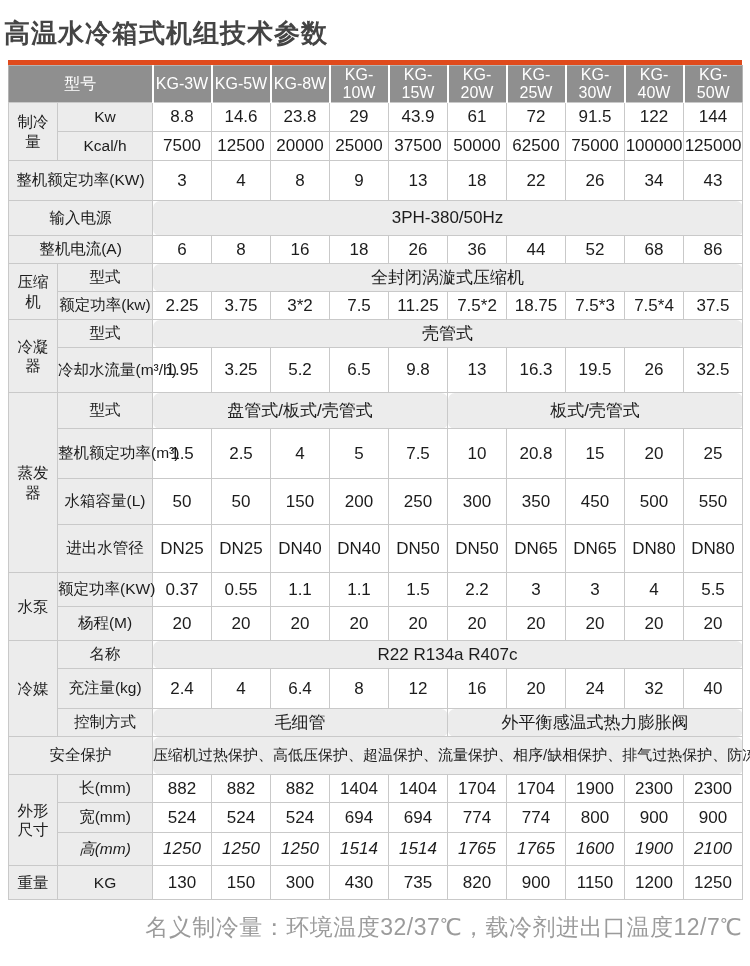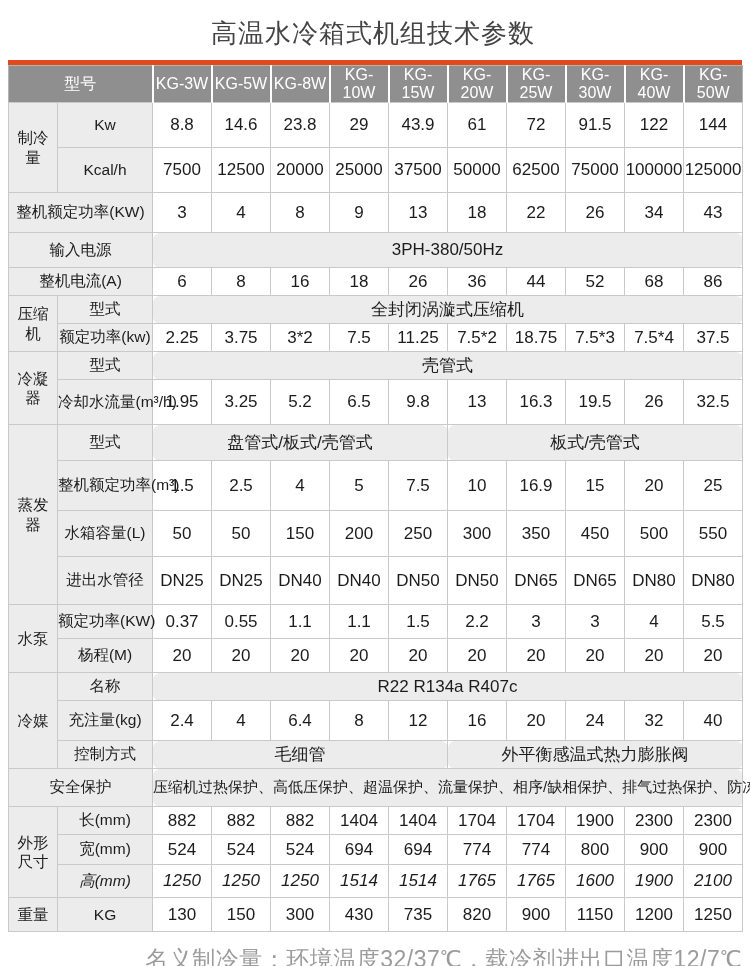--- a/index.html
+++ b/index.html
@@ -3,36 +3,36 @@
 <meta charset="utf-8">
 <style>
   :root{
     --accent:#e04a1c; --header-bg:#8f8f8f; --header-text:#ffffff;
     --label-bg:#ececec; --grid:#c9c9c9; --outer:#b3b3b3;
     --text:#1c1c1c; --title:#444444; --note:#9b9b9b;
   }
   *{box-sizing:border-box;}
   body{margin:0;background:#ffffff;width:750px;font-family:"Liberation Sans",sans-serif;}
   .page{width:750px;}
-  .title{margin:0;padding:16px 8px 9px 4px;text-align:center;font-size:26px;
-         font-weight:400;color:var(--title);letter-spacing:1px;}
+  .title{margin:0;padding:16px 8px 9px 4px;text-align:left;font-size:26px;
+         font-weight:700;color:var(--title);letter-spacing:1px;}
   .accent-bar{height:5px;background:var(--accent);margin:0 8px;}
   table.spec{border-collapse:collapse;width:734px;margin:0 8px;table-layout:fixed;
              border:1px solid var(--outer);}
   col.c-group{width:49px;} col.c-sub{width:95px;} col.c-model{width:59px;}
   th{background:var(--header-bg);color:var(--header-text);font-size:16px;
      font-weight:normal;border-left:2px solid #ffffff;height:36px;padding:0;}
   th:first-child{border-left:none;margin-top:38px;}
   td{border:1px solid var(--grid);text-align:center;vertical-align:middle;
      font-size:17px;color:var(--text);padding:1px 0;background:#ffffff;}
   td.group{background:var(--label-bg);font-size:15.5px;padding:0 2px;line-height:1.25;}
   td.sublabel{background:var(--label-bg);font-size:15.5px;white-space:nowrap;}
   td.value.shaded{background:var(--label-bg);white-space:nowrap;border-radius:7px;}
   .row-safety td.shaded{font-size:15px;}
-  .row-cooling-kw,.row-cooling-kcal{height:45px;}
+  .row-cooling-kw,.row-cooling-kcal{height:29px;}
   .row-rated-power{height:40px;}
   .row-power-supply{height:35px;}
   .row-current,.row-compressor-type,.row-compressor-power,.row-condenser-type{height:28px;}
   .row-condenser-flow{height:45px;}
   .row-evaporator-type{height:36px;}
   .row-coolant-flow{height:50px;}
   .row-tank-capacity{height:46px;}
   .row-pipe-diameter{height:48px;}
   .row-pump-power,.row-pump-head{height:34px;}
   .row-refrigerant-name{height:28px;}
@@ -183,21 +183,21 @@
           <td class="value shaded" colspan="5">板式/壳管式</td>
         </tr>
         <tr class="row-coolant-flow">
           <td class="sublabel">整机额定功率(m³)</td>
           <td class="value">1.5</td>
           <td class="value">2.5</td>
           <td class="value">4</td>
           <td class="value">5</td>
           <td class="value">7.5</td>
           <td class="value">10</td>
-          <td class="value">16.9</td>
+          <td class="value">20.8</td>
           <td class="value">15</td>
           <td class="value">20</td>
           <td class="value">25</td>
         </tr>
         <tr class="row-tank-capacity">
           <td class="sublabel">水箱容量(L)</td>
           <td class="value">50</td>
           <td class="value">50</td>
           <td class="value">150</td>
           <td class="value">200</td>

